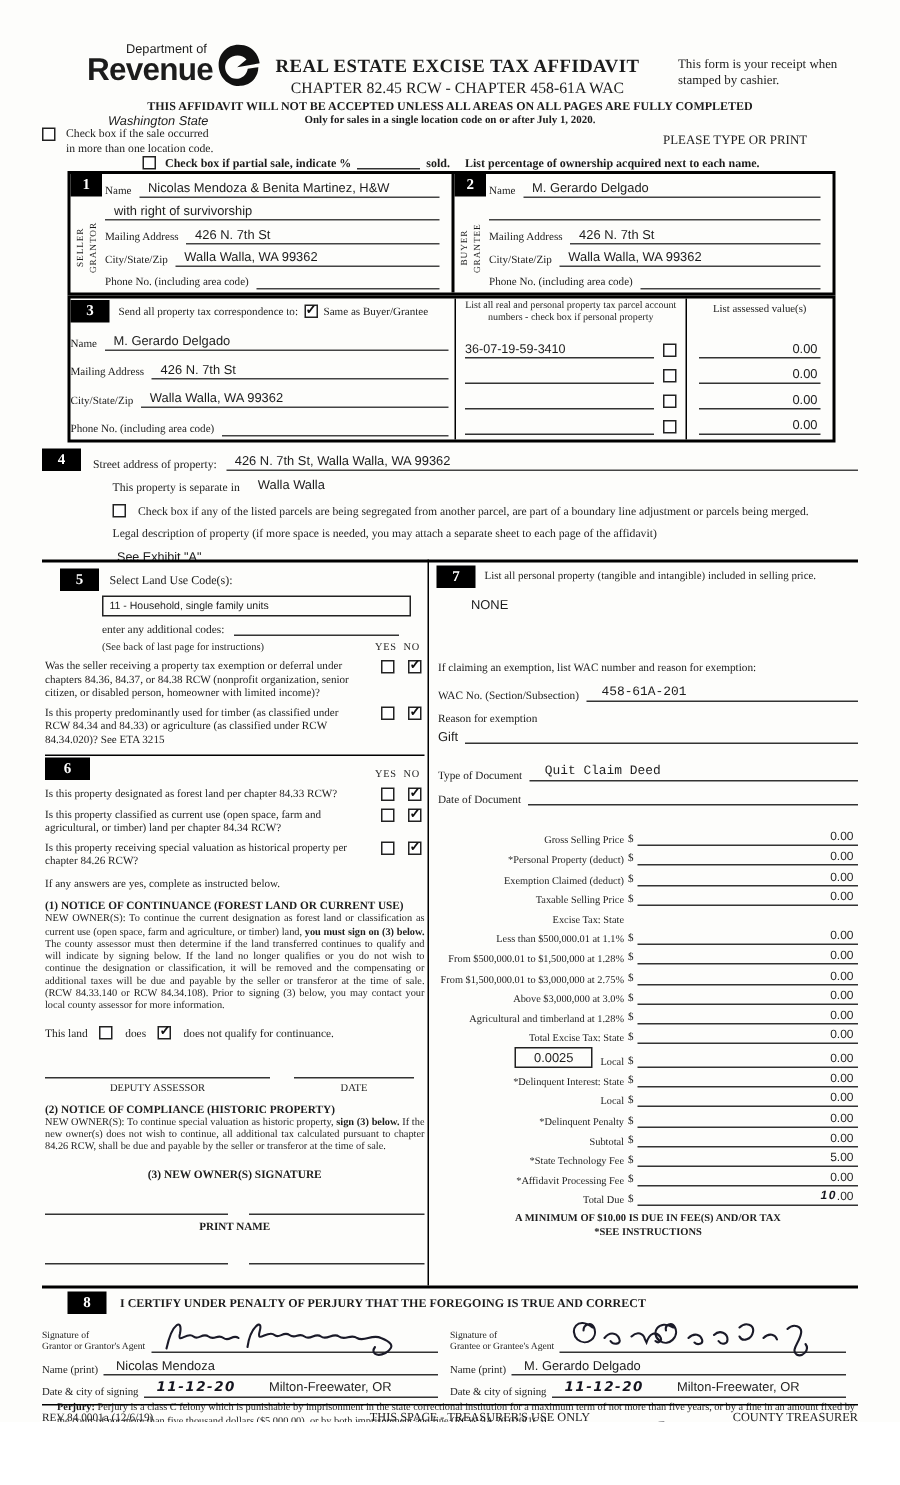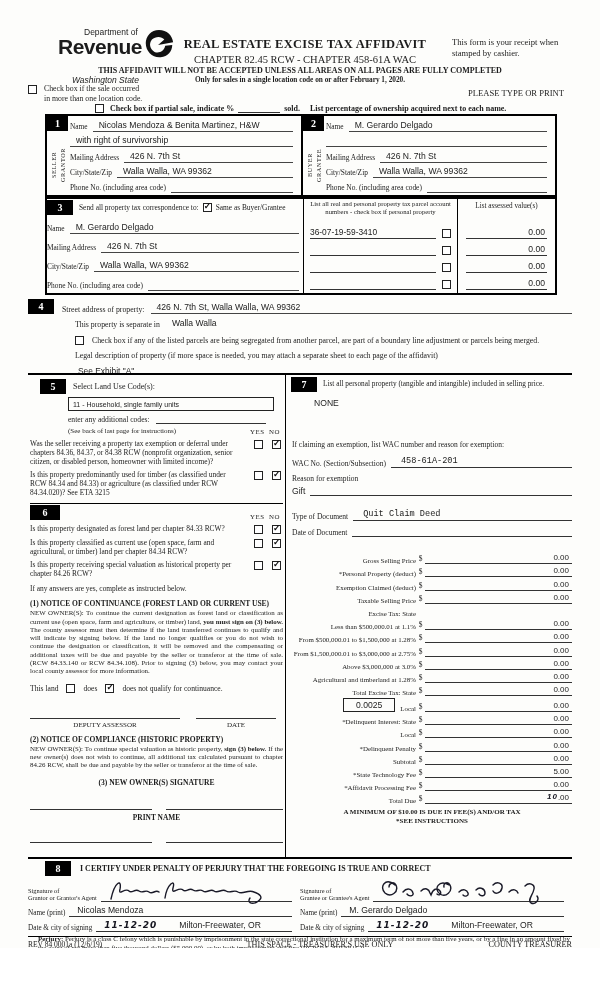--- a/index.html
+++ b/index.html
@@ -28,21 +28,21 @@
   .dept-row svg { margin-left:2px; margin-top:-8px; }
   .dept-sub { font-family:"Liberation Sans", sans-serif; font-style:italic; font-size:8.5px; padding-left:14px; margin-top:16px; }
   .hdr-title { position:absolute; top:37px; left:160px; width:290px; text-align:center; }
   .hdr-title .t1 { font-size:12.5px; font-weight:bold; letter-spacing:0.3px; }
   .hdr-title .t2 { font-size:10.5px; margin-top:2px; }
   .hdr-receipt { position:absolute; top:37px; left:452px; width:112px; font-size:8.6px; line-height:1.25; }
   .hdr-warning { position:absolute; top:66px; left:40px; width:520px; text-align:center; font-weight:bold; font-size:8px; }
   .hdr-only { position:absolute; top:75px; left:40px; width:520px; text-align:center; font-weight:bold; font-size:7.3px; }
   .hdr-multiloc { position:absolute; top:84px; left:28px; width:200px; font-size:7.8px; line-height:1.25; display:flex; }
   .hdr-multiloc .cb { margin-right:7px; margin-top:1px; }
-  .hdr-please { position:absolute; top:88px; left:468px; font-size:8.6px;text-align:right; }
+  .hdr-please { position:absolute; top:88px; left:442px; font-size:8.6px;text-align:right; }
   .hdr-partial { position:absolute; top:104px; left:95px; display:flex; align-items:flex-end; font-size:8px; font-weight:bold; }
   .hdr-partial .cb { margin-right:6px; }
   .pct-line { display:inline-block; width:42px; border-bottom:1px solid #333; margin:0 4px; }
   .hdr-own { position:absolute; top:104px; left:310px; font-size:8px; font-weight:bold; }
 
   
   #sec12 { position:absolute; top:114px; left:45px; width:512px; height:83px; border:2px solid #000; display:flex; }
   .party { width:50%; display:flex; }
   .party + .party { border-left:2px solid #000; }
   .side { width:21px; position:relative; }
@@ -173,21 +173,21 @@
     <div class="dept-sub">Washington State</div>
   </div>
 
   <div class="hdr-title">
     <div class="t1">REAL ESTATE EXCISE TAX AFFIDAVIT</div>
     <div class="t2">CHAPTER 82.45 RCW - CHAPTER 458-61A WAC</div>
   </div>
 
   <div class="hdr-receipt">This form is your receipt when stamped by cashier.</div>
   <div class="hdr-warning">THIS AFFIDAVIT WILL NOT BE ACCEPTED UNLESS ALL AREAS ON ALL PAGES ARE FULLY COMPLETED</div>
-  <div class="hdr-only">Only for sales in a single location code on or after February 1, 2020.</div>
+  <div class="hdr-only">Only for sales in a single location code on or after July 1, 2020.</div>
 
   <div class="hdr-multiloc">
     <span class="cb"></span>
     <span>
       <span>Check box if the sale occurred</span><br>
       <span>in more than one location code.</span>
     </span>
   </div>
 
   <div class="hdr-please">PLEASE TYPE OR PRINT</div>

